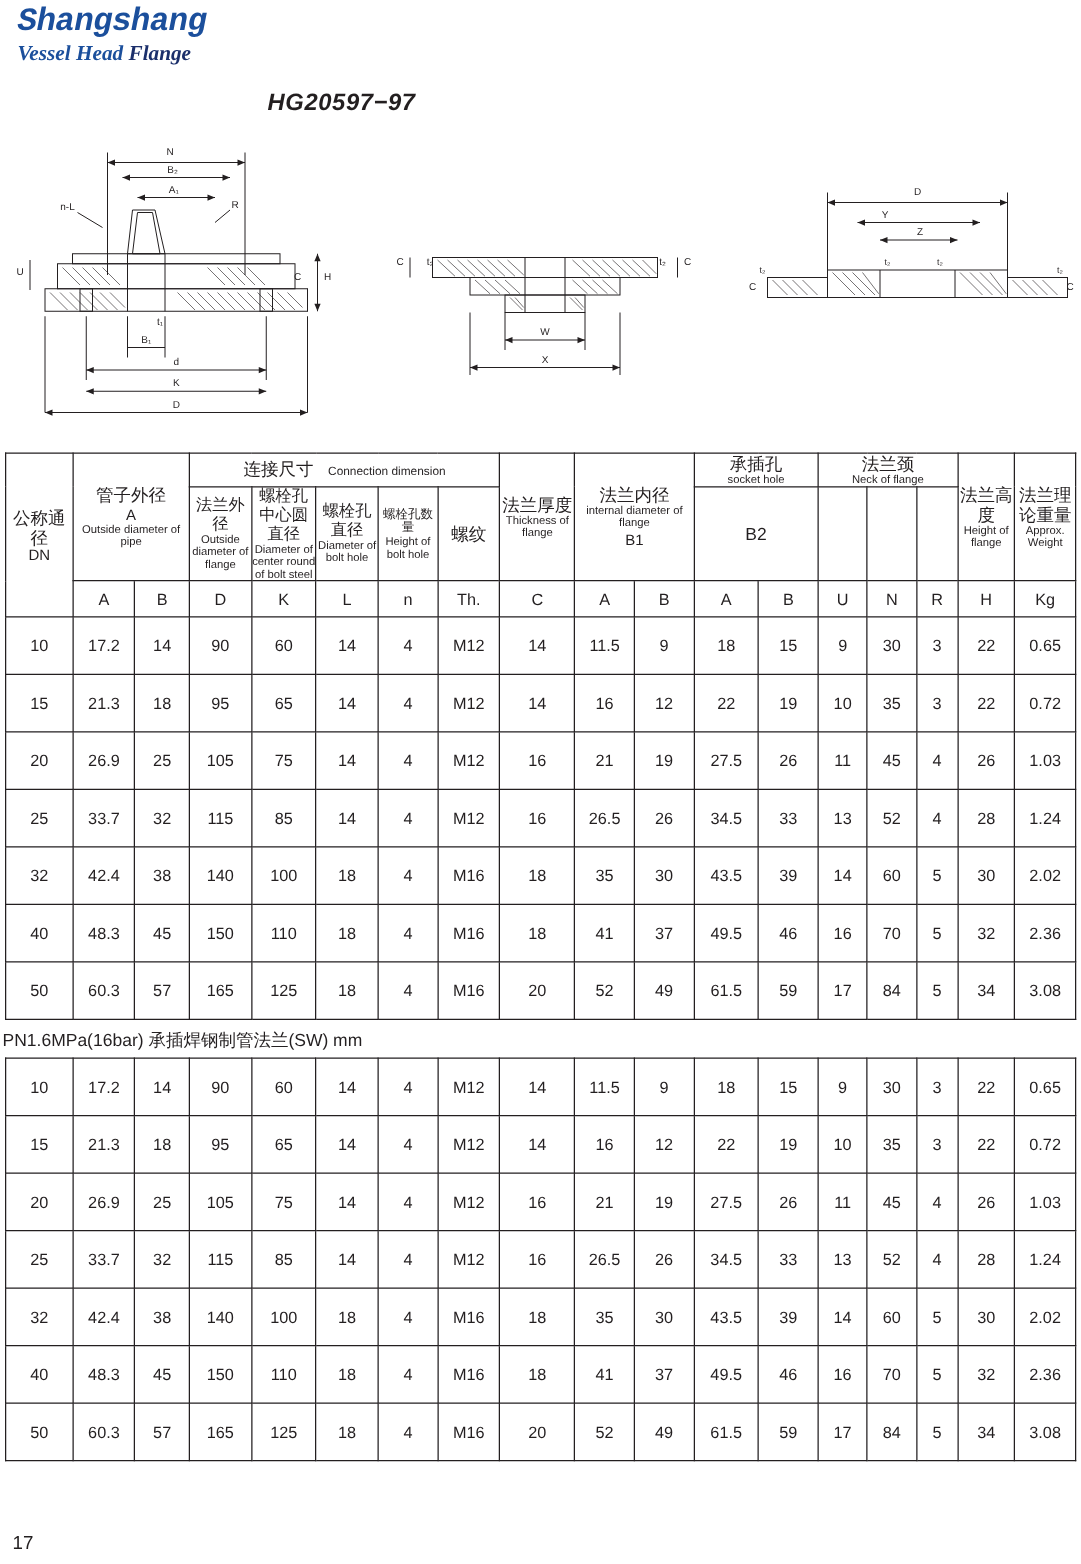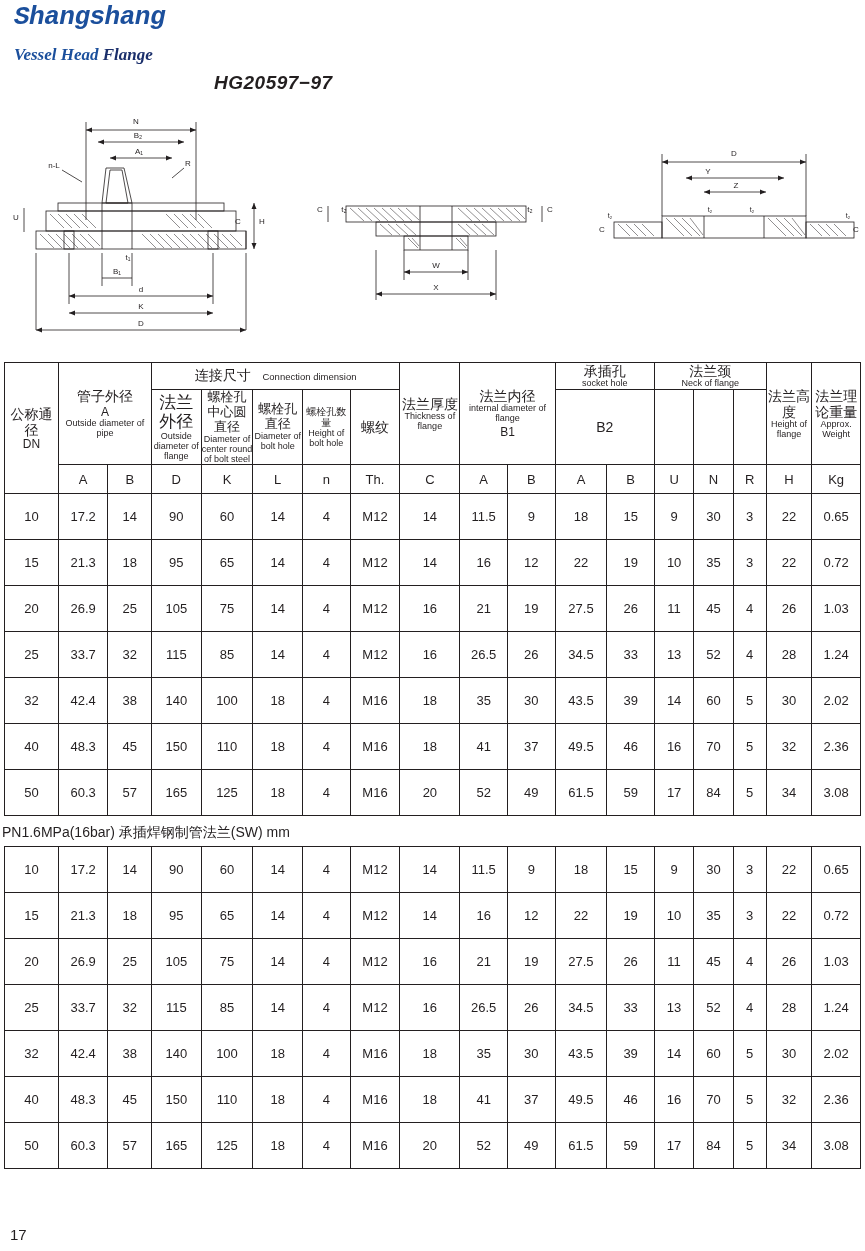--- a/index.html
+++ b/index.html
@@ -36,21 +36,21 @@
     letter-spacing: -0.5px;
     line-height: 1.05;
   }
   .logo-line2 {
     font-family: "Liberation Serif", serif;
     font-weight: bold;
     font-style: italic;
     font-size: 17px;
     color: #1b4f9c;
     line-height: 1.2;
-    margin-top: 14px;
+    margin-top: 2px;
   }
   .logo-line2 .dark {
     color: #1b2f6b;
   }
   .title-cn {
     position: absolute;
     left: 210px;
     top: 28px;
     font-size: 27px;
     font-family: "Liberation Sans", sans-serif;
@@ -464,21 +464,21 @@
           <span class="hdr-en">Height of flange</span>
         </td>
         <td rowspan="2">
           <span class="hdr-cn">法兰理论重量</span>
           <span class="hdr-en">Approx. Weight</span>
         </td>
       </tr>
 
       <tr class="big-head">
         <td>
-          <span class="hdr-cn" style="font-size:17px">法兰外径</span>
+          <span class="hdr-cn" style="font-size:13px">法兰外径</span>
           <span class="hdr-en">Outside diameter of flange</span>
         </td>
         <td>
           <span class="hdr-cn" style="font-size:13px">螺栓孔中心圆直径</span>
           <span class="hdr-en">Diameter of center round of bolt steel</span>
         </td>
         <td>
           <span class="hdr-cn" style="font-size:13px">螺栓孔直径</span>
           <span class="hdr-en">Diameter of bolt hole</span>
         </td>

